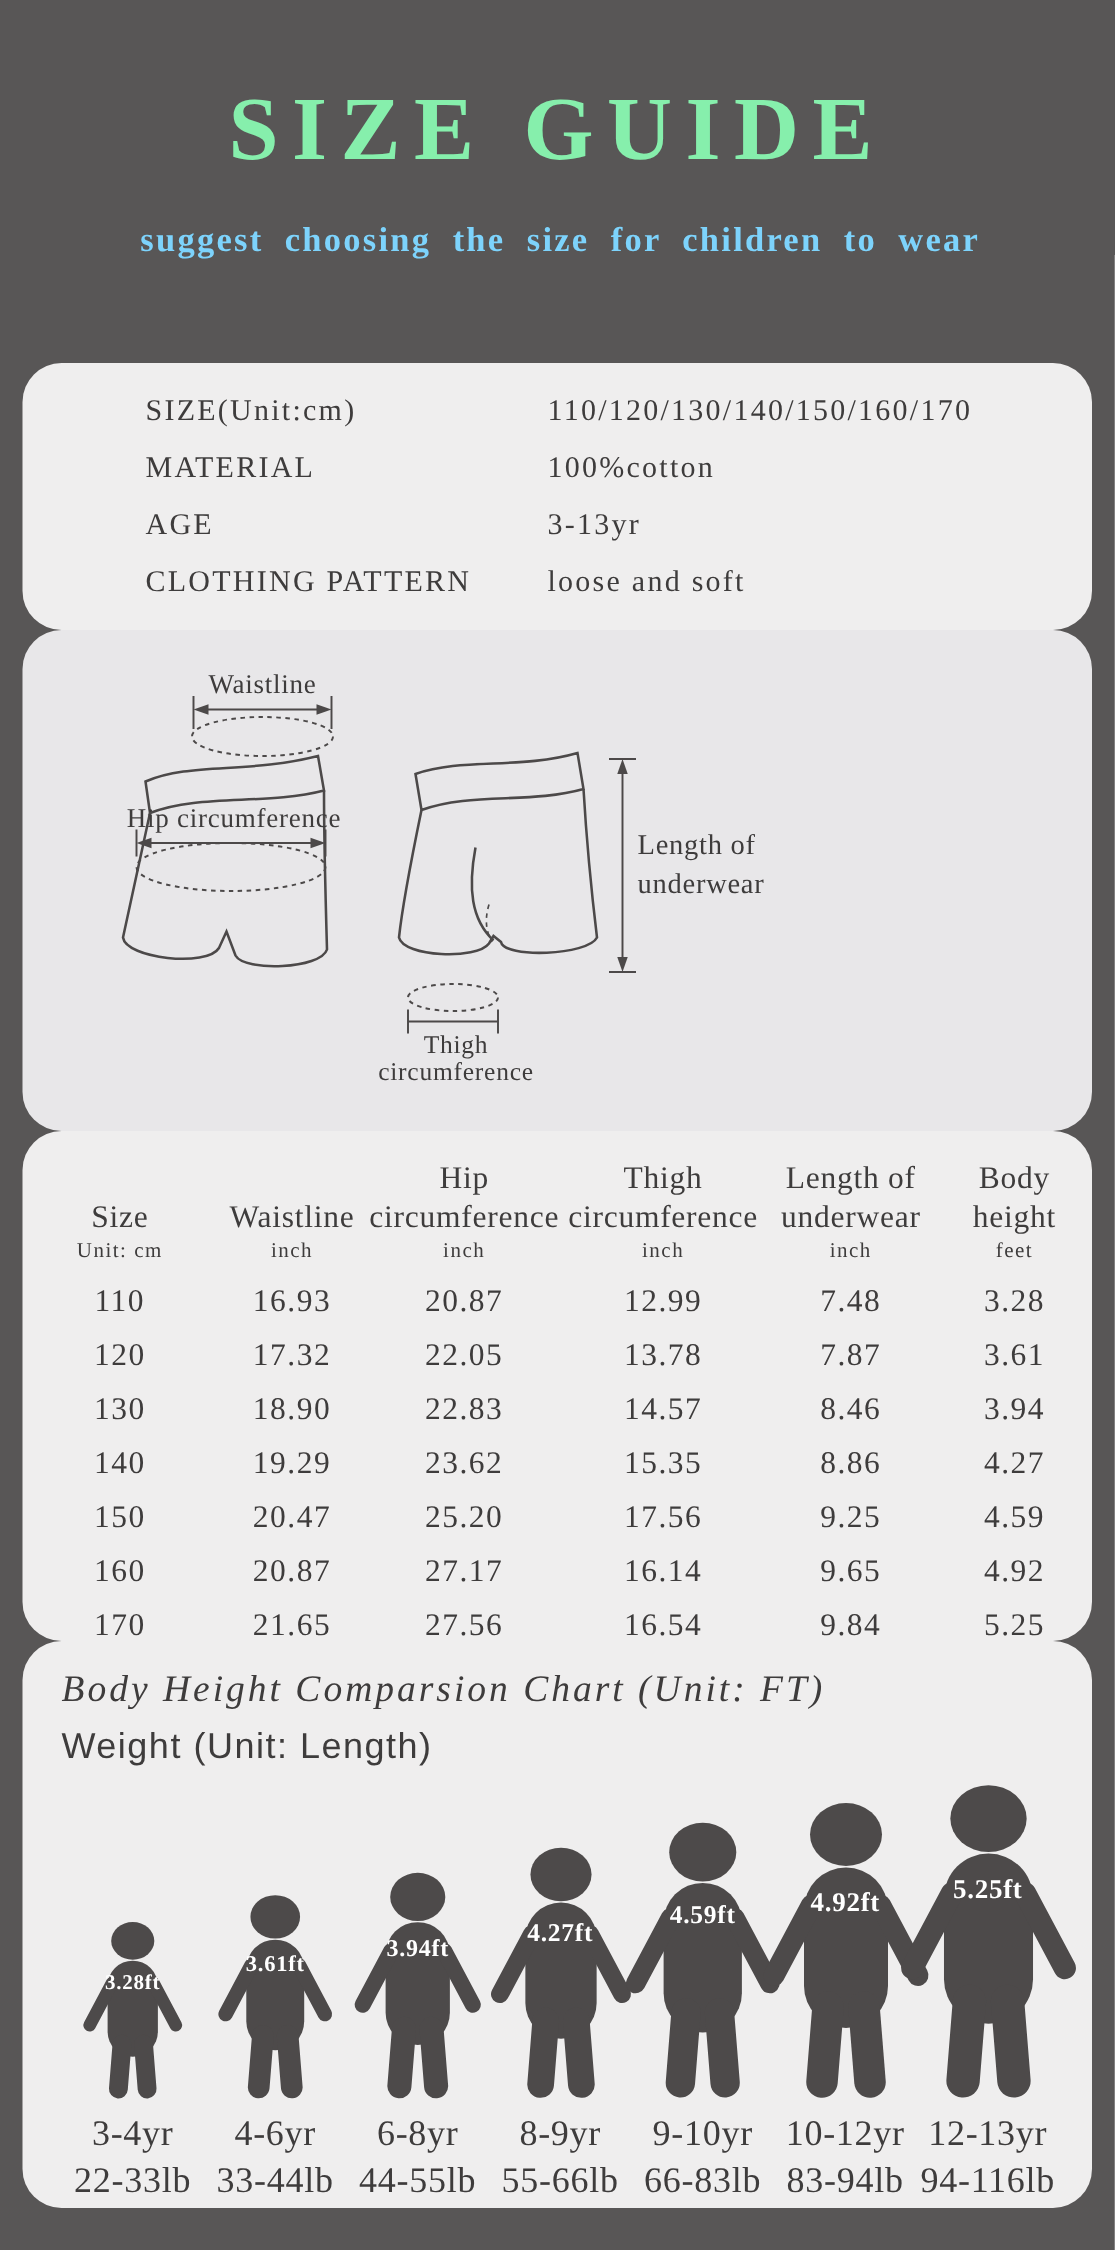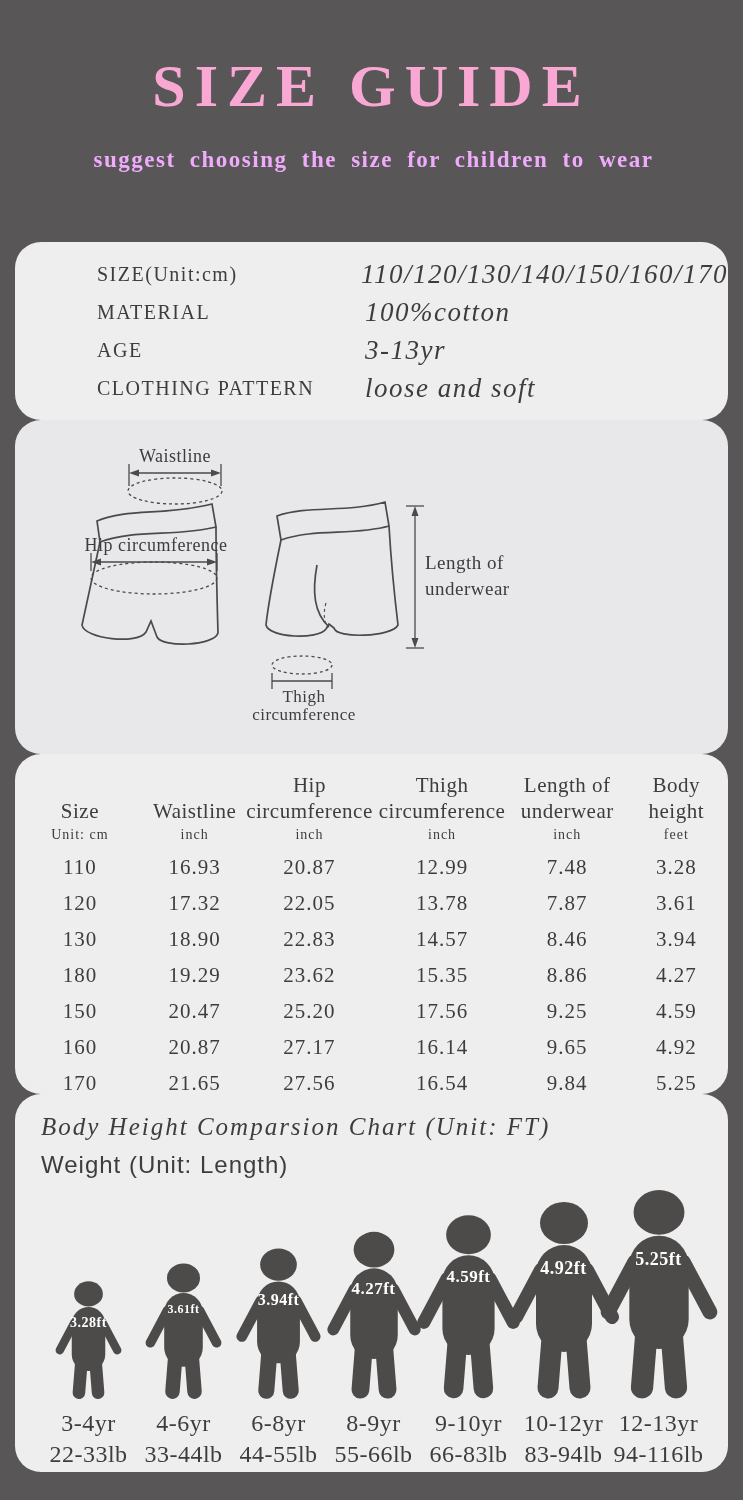--- a/index.html
+++ b/index.html
@@ -9,37 +9,37 @@
     font-family:"Liberation Serif", serif;
     color:#3e3c3c;
     overflow:hidden;
     position:relative;
   }
   
   .hdr{height:242px;text-align:center;}
   .hdr h1{
     margin:0;padding-top:52px;
     font-size:60px;font-weight:bold;
-    letter-spacing:9px;color:#f9a8d4;
+    letter-spacing:9px;color:#86efac;
   }
   .hdr p{
     margin:26px 0 0 4px;
     font-size:23px;font-weight:bold;
-    letter-spacing:1.5px;word-spacing:7px;color:#f0abfc;
+    letter-spacing:1.5px;word-spacing:7px;color:#7dd3fc;
   }
   
   .card{margin:0 15px;border-radius:26px;position:relative;box-sizing:border-box;}
   .info-card{height:178px;background:#efeeee;display:flex;flex-direction:column;justify-content:center;}
   .diagram-card{height:334px;background:#e8e7e9;}
   .table-card{height:340px;background:#efeeee;padding-top:16px;}
   .chart-card{height:378px;background:#efeeee;padding:18px 0 0 26px;}
   
   .info-row{display:flex;height:38px;align-items:center;padding-left:82px;}
   .info-label{width:268px;font-size:20px;letter-spacing:1.5px;}
-  .info-value{font-size:27px;letter-spacing:1.5px;font-style:italic;}
+  .info-value{font-size:20px;letter-spacing:1.5px;}
   
   table.sizes{width:100%;border-collapse:collapse;table-layout:fixed;}
   table.sizes th,table.sizes td{padding:0;text-align:center;font-weight:normal;}
   .th-name{min-height:54px;display:flex;align-items:flex-end;justify-content:center;
            font-size:21px;line-height:26px;letter-spacing:0.5px;}
   .th-unit{font-size:14px;letter-spacing:1px;margin:3px 0 6px 0;}
   table.sizes td{height:36px;font-size:21px;letter-spacing:1px;}
   
   .chart-title{font-size:25px;letter-spacing:2px;line-height:30px;font-style:italic;}
   .chart-subtitle{font-family:"Liberation Sans", sans-serif;font-size:24px;
@@ -212,21 +212,21 @@
         </tr>
         <tr>
           <td>130</td>
           <td>18.90</td>
           <td>22.83</td>
           <td>14.57</td>
           <td>8.46</td>
           <td>3.94</td>
         </tr>
         <tr>
-          <td>180</td>
+          <td>140</td>
           <td>19.29</td>
           <td>23.62</td>
           <td>15.35</td>
           <td>8.86</td>
           <td>4.27</td>
         </tr>
         <tr>
           <td>150</td>
           <td>20.47</td>
           <td>25.20</td>
@@ -269,21 +269,21 @@
         </div>
         <div class="fig-age">3-4yr</div>
         <div class="fig-weight">22-33lb</div>
       </div>
 
       <div class="fig-col">
         <div class="fig" style="height:138px;width:91px">
           <svg class="person-svg" viewBox="0 0 132 200" style="width:91px;height:138px">
               <use href="#person-shape"></use>
             </svg>
-          <span class="ft-label" style="font-size:12px">3.61ft</span>
+          <span class="ft-label" style="font-size:15px">3.61ft</span>
         </div>
         <div class="fig-age">4-6yr</div>
         <div class="fig-weight">33-44lb</div>
       </div>
 
       <div class="fig-col">
         <div class="fig" style="height:153px;width:101px">
           <svg class="person-svg" viewBox="0 0 132 200" style="width:101px;height:153px">
               <use href="#person-shape"></use>
             </svg>

